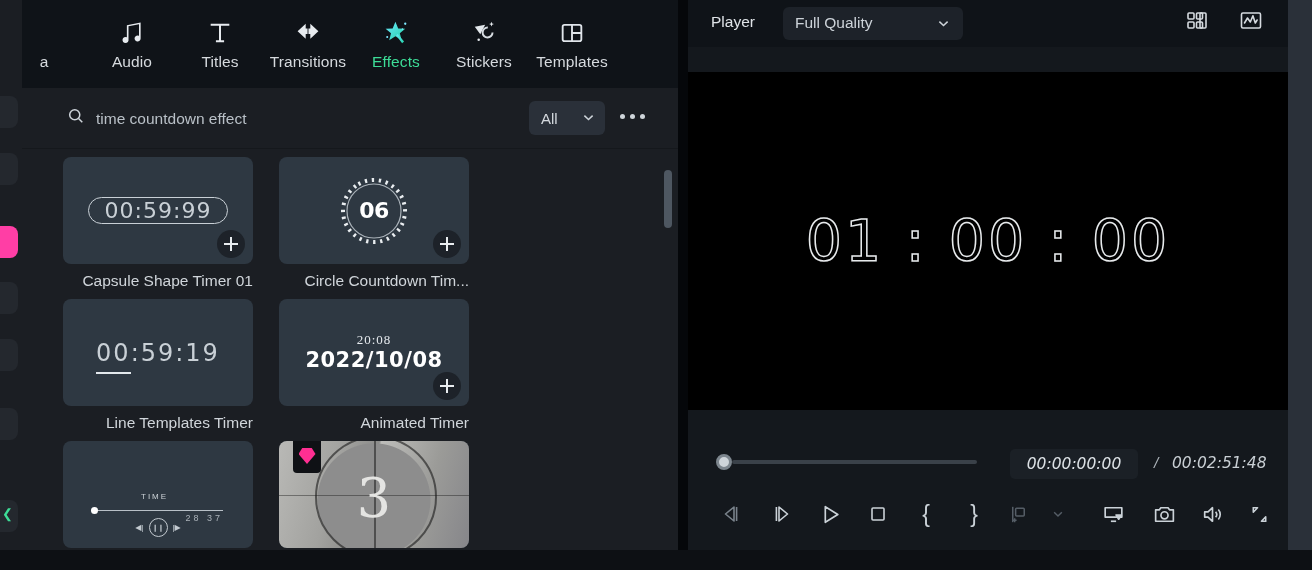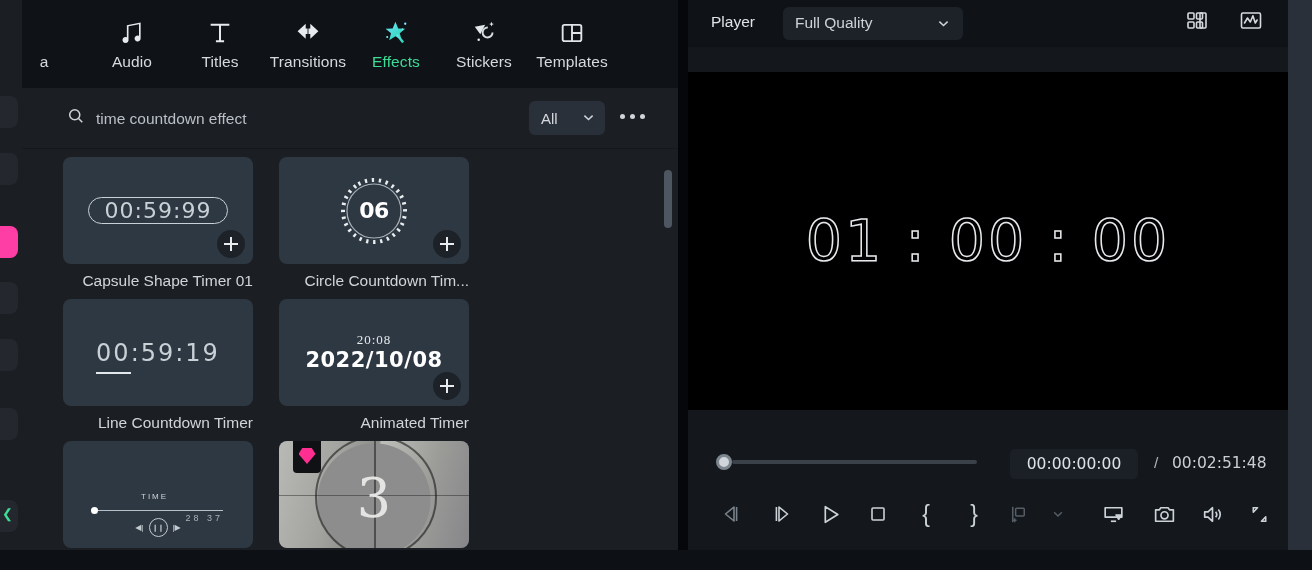--- a/index.html
+++ b/index.html
@@ -473,21 +473,21 @@
   
   .transport {
     position: absolute;
     left: 0; top: 432px;
     width: 600px; height: 118px;
     background: #14181d;
   }
   .seek-row {
     position: absolute;
     left: 0; top: 14px;
-    width: 600px; height: 36px;
+    width: 600px; height: 36px; font-style: italic;
   }
   .seek-handle {
     position: absolute;
     left: 28px; top: 8px;
     width: 16px; height: 16px;
     border-radius: 50%;
     background: #cfd5da;
     border: 3px solid #7d868e;
     box-sizing: border-box;
     cursor: pointer;
@@ -708,21 +708,21 @@
           </div>
           <div class="card-label">Circle Countdown Tim...</div>
         </div>
 
         <div class="card">
           <div class="thumb">
             <div class="linetimer">
               <u>00</u><span>:59:19</span>
             </div>
           </div>
-          <div class="card-label">Line Countdown Timer</div>
+          <div class="card-label">Line Templates Timer</div>
         </div>
 
         <div class="card">
           <div class="thumb">
             <div class="anim-timer">
               <div class="small">20:08</div>
               <div class="big">2022/10/08</div>
             </div>
             <div class="add-btn"></div>
           </div>

